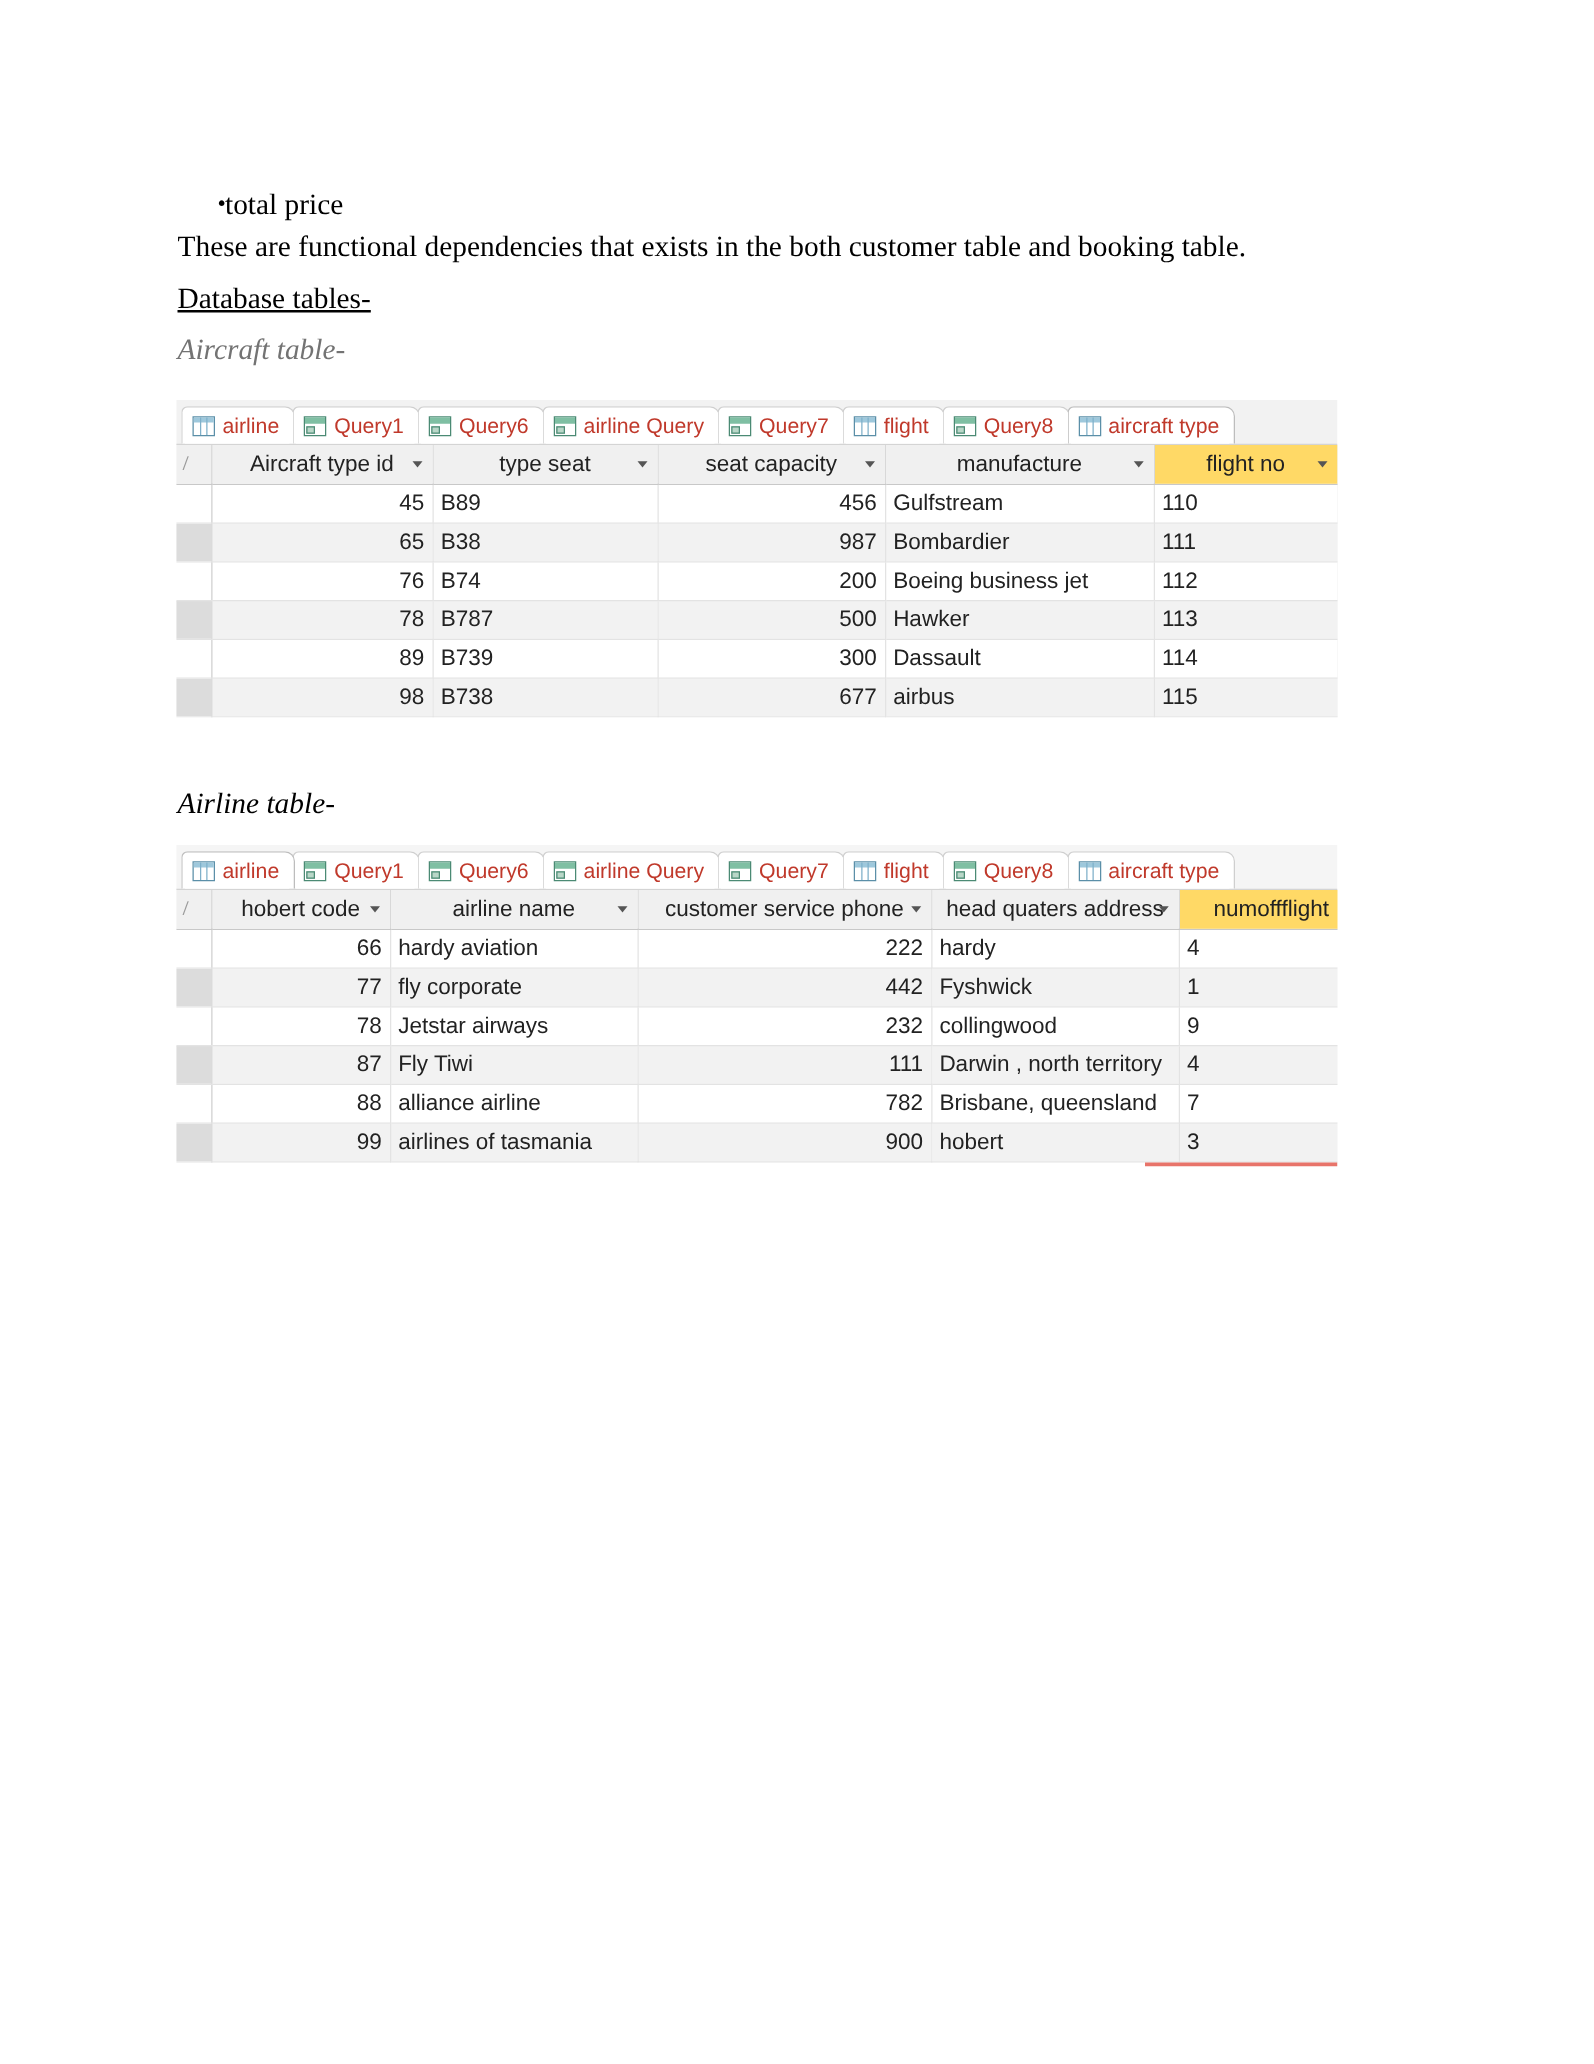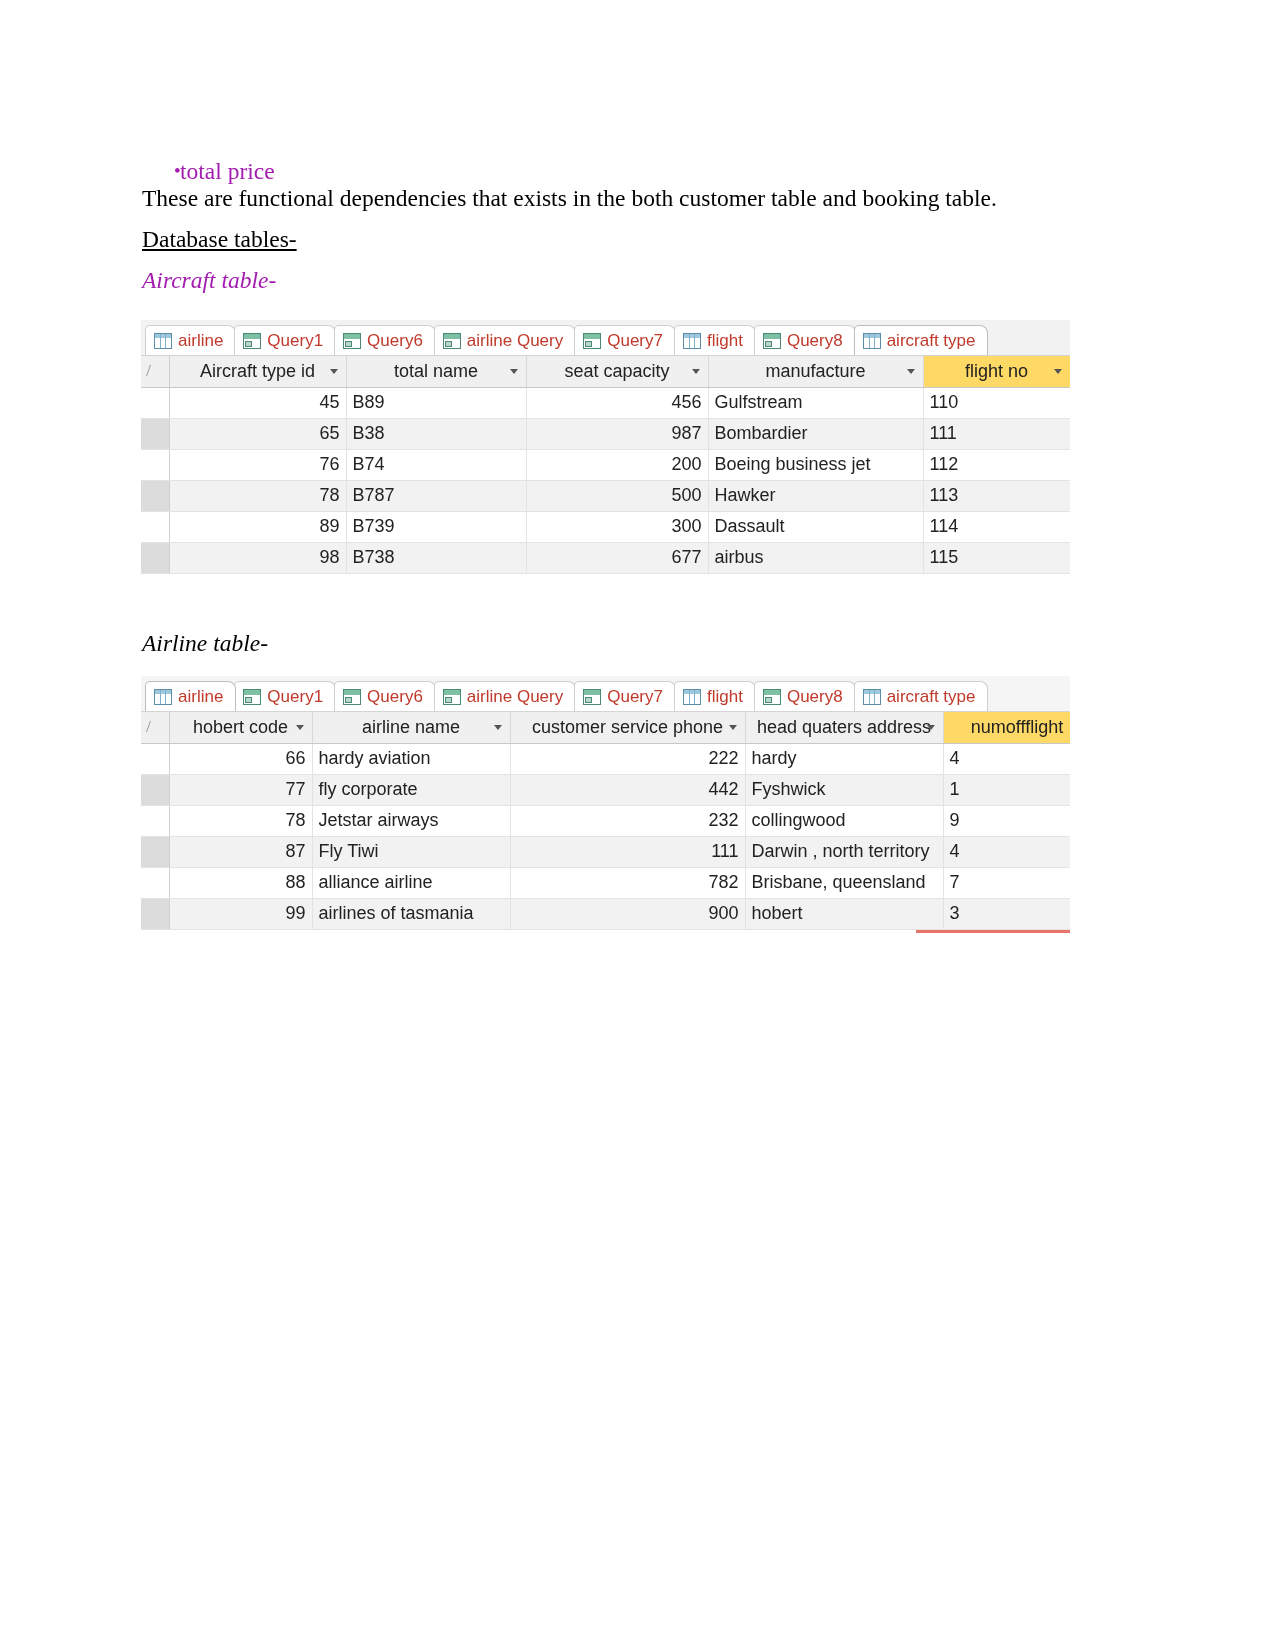--- a/index.html
+++ b/index.html
@@ -18,25 +18,25 @@
   .page {
     position: absolute;
     left: 0; top: 0;
     width: 1275px;
     height: 1651px;
     overflow: hidden;
   }
   .bullet-line {
     position: absolute;
     left: 142px;
-    top: 157px;
+    top: 141px;
     width: 900px;
     font-size: 23.5px;
-    line-height: 28px;
-    color: #a21caf;
+    line-height: 46px;
+    color: #000000;
   }
   .bullet-line .dot {
     display: inline-block;
     width: 38px;
     text-align: left;
     padding-left: 32px;
     box-sizing: border-box;
     font-size: 19px;
     vertical-align: 2px;
   }
@@ -59,21 +59,21 @@
     color: #000;
     text-decoration: underline;
   }
   .cap-aircraft {
     position: absolute;
     left: 142px;
     top: 264px;
     font-size: 23.5px;
     line-height: 32px;
     font-style: italic;
-    color: #a21caf;
+    color: #737373;
   }
   .cap-airline {
     position: absolute;
     left: 142px;
     top: 627px;
     font-size: 23.5px;
     line-height: 32px;
     font-style: italic;
     color: #000000;
   }
@@ -292,21 +292,21 @@
         <div class="tab active">
           <span class="ticon table-icon"></span>
           <span class="tlabel">aircraft type</span>
         </div>
       </div>
     <table class="grid">
       <thead>
           <tr id="head-aircraft">
             <th class="gutter"></th>
             <th style="width: 177px;"><span>Aircraft type id</span><span class="caret"></span></th>
-            <th style="width: 180px;"><span>total name</span><span class="caret"></span></th>
+            <th style="width: 180px;"><span>type seat</span><span class="caret"></span></th>
             <th style="width: 182px;"><span>seat capacity</span><span class="caret"></span></th>
             <th style="width: 215px;"><span>manufacture</span><span class="caret"></span></th>
             <th class="hl" style="width: 147px;"><span>flight no</span><span class="caret"></span></th>
           </tr>
         </thead>
       <tbody id="body-aircraft">
           <tr>
             <td class="gutter"></td>
             <td class="num" style="width: 177px;">45</td>
             <td class="txt" style="width: 180px;">B89</td>

